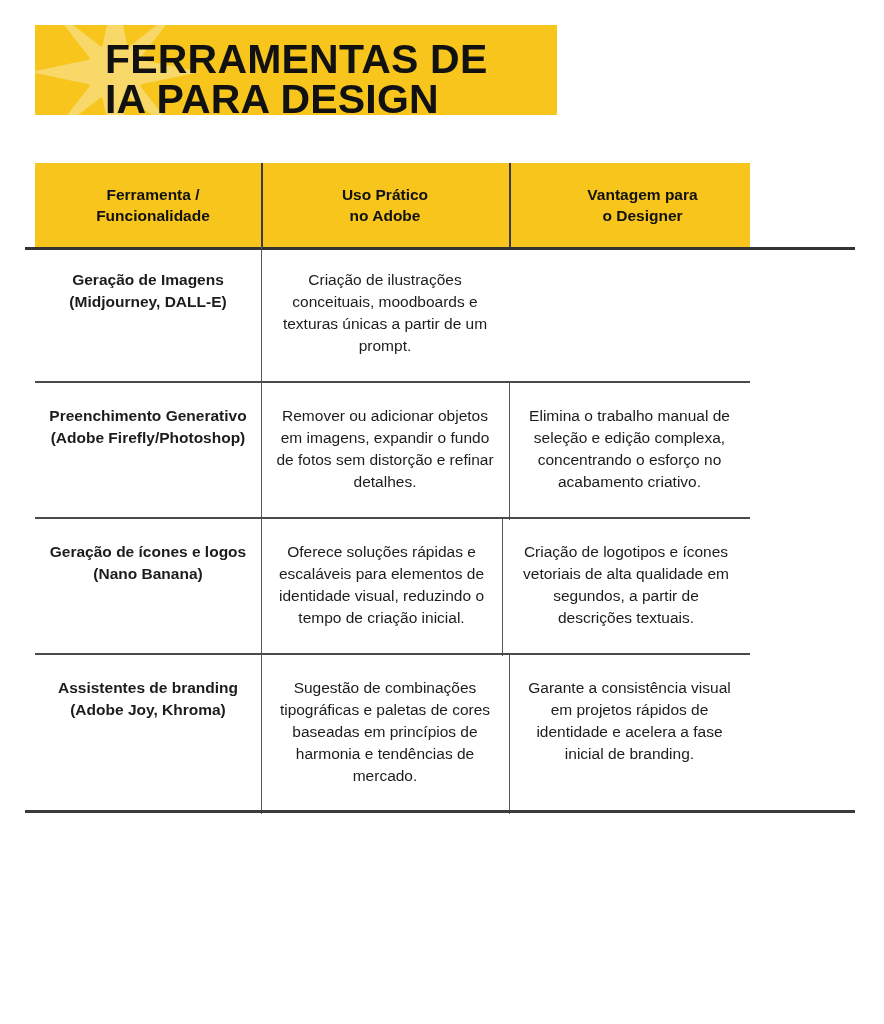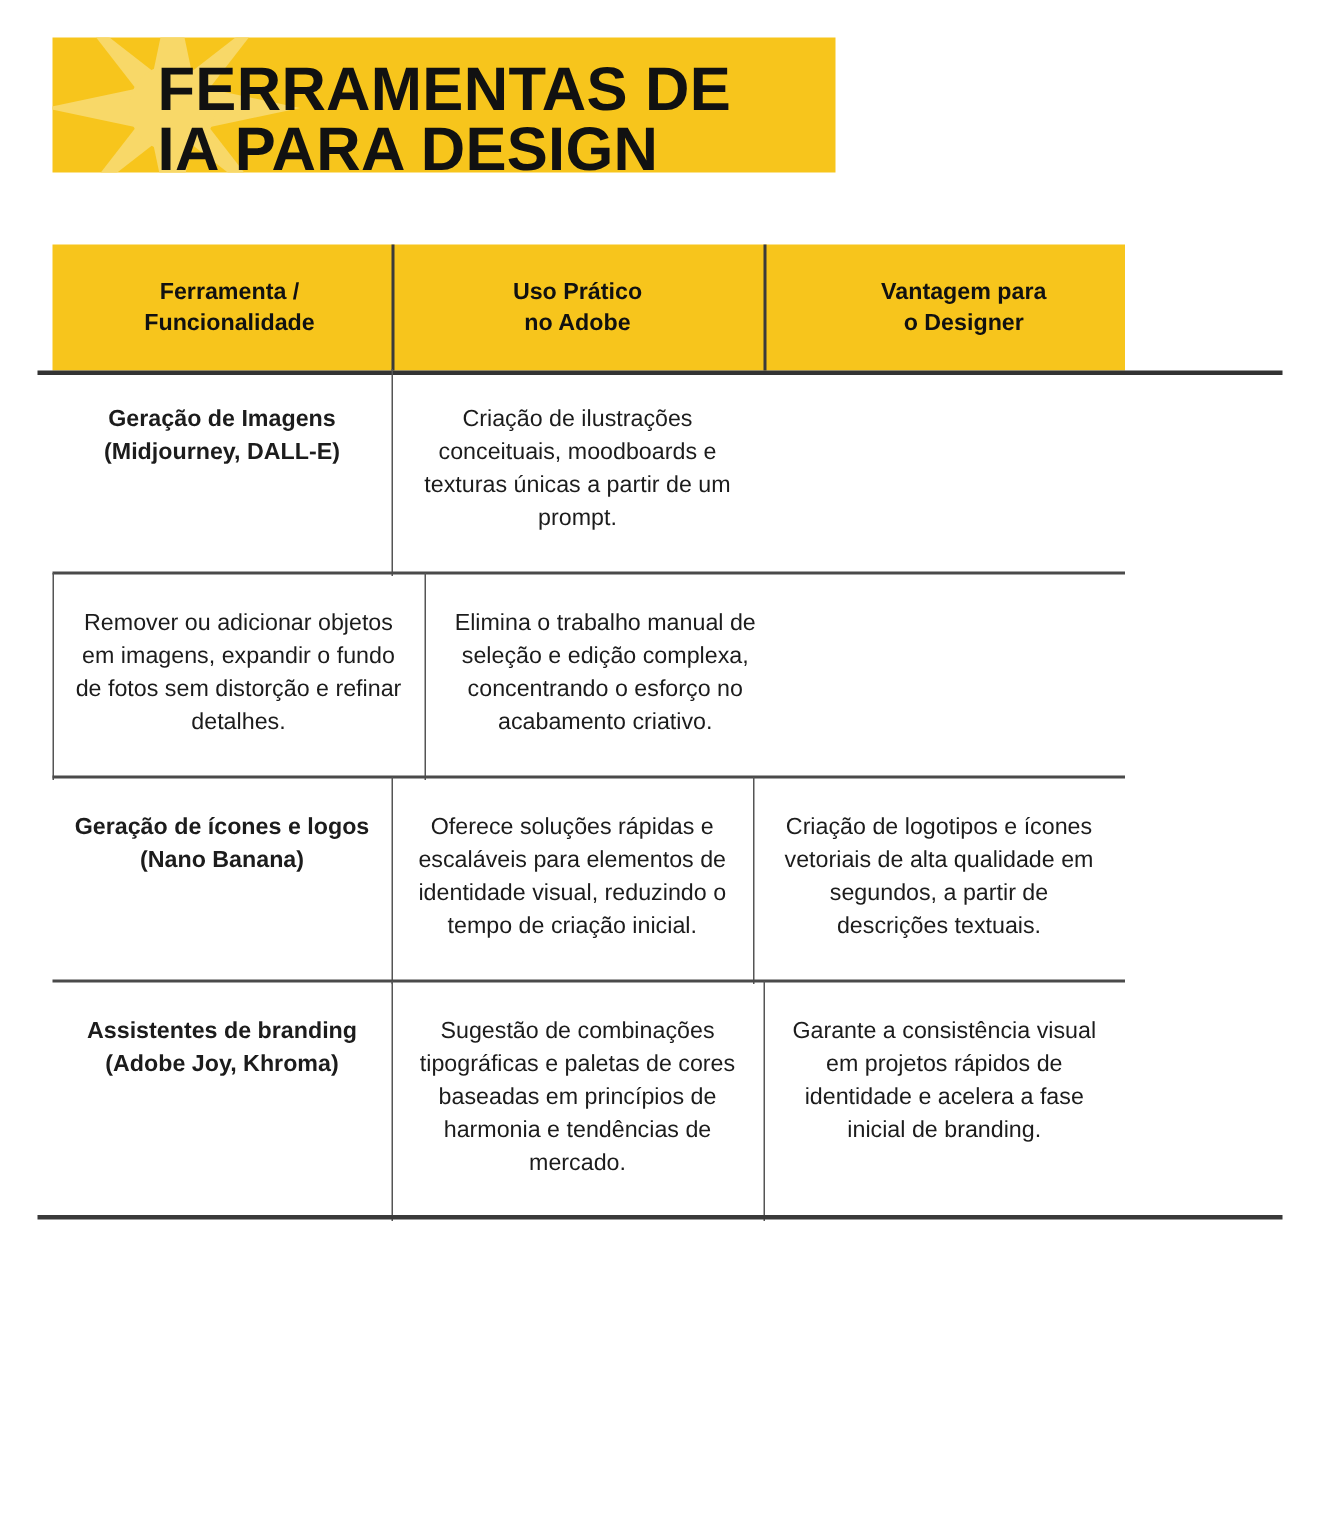--- a/index.html
+++ b/index.html
@@ -185,20 +185,24 @@
 
     <div class="tr">
       <div class="td c1">
         <span class="strong">Geração de Imagens</span><br>
         <span class="light">(Midjourney, DALL-E)</span>
       </div>
       <div class="td c2">Criação de ilustrações conceituais, moodboards e texturas únicas a partir de um prompt.</div>
     </div>
 
     <div class="tr">
+      <div class="td c1">
+        <span class="strong">Preenchimento Generativo</span>
+        <span class="light">(Adobe Firefly/Photoshop)</span>
+      </div>
       <div class="td c2">Remover ou adicionar objetos em imagens, expandir o fundo de fotos sem distorção e refinar detalhes.</div>
       <div class="td c3">Elimina o trabalho manual de seleção e edição complexa, concentrando o esforço no acabamento criativo.</div>
     </div>
 
     <div class="tr">
       <div class="td c1">
         <span class="strong">Geração de ícones e logos</span>
         <span class="light">(Nano Banana)</span>
       </div>
       <div class="td c3">Oferece soluções rápidas e escaláveis para elementos de identidade visual, reduzindo o tempo de criação inicial.</div>

